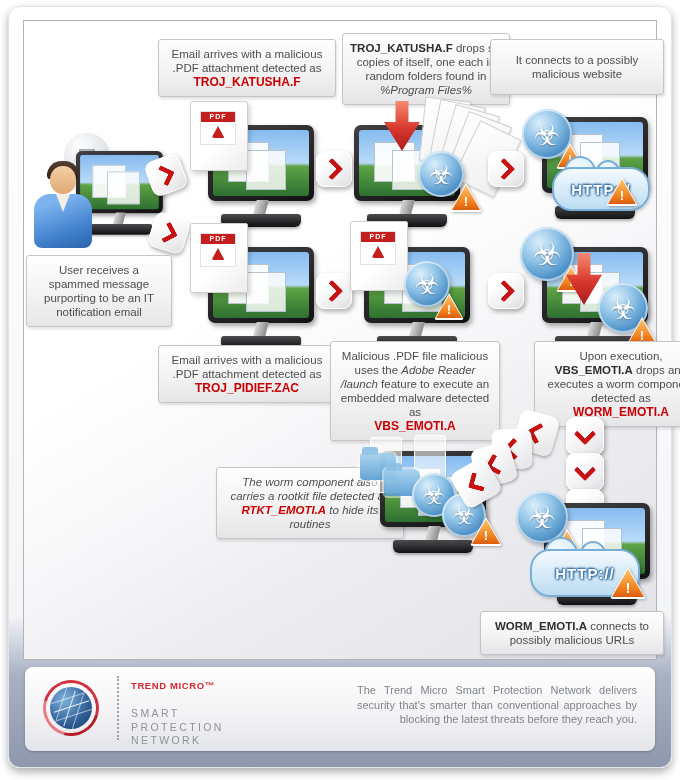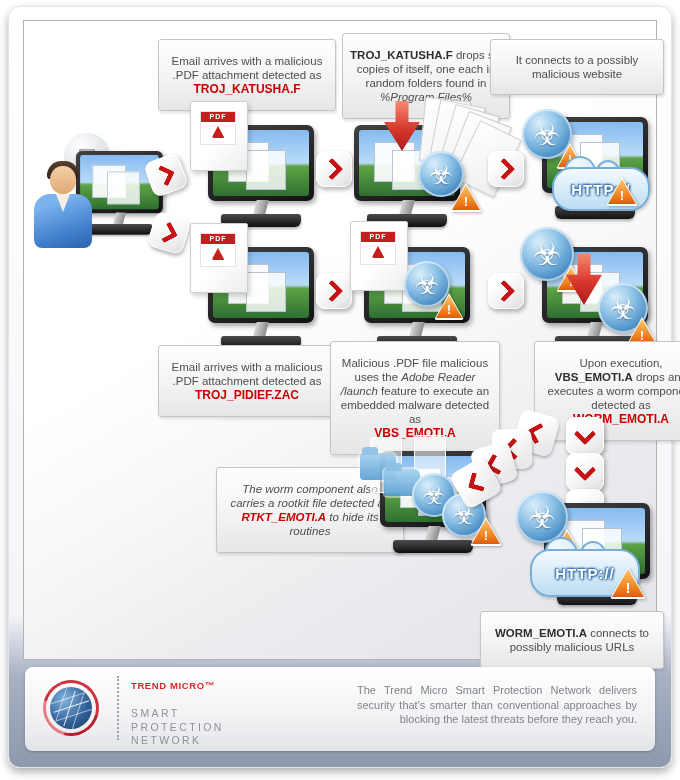--- a/index.html
+++ b/index.html
@@ -3,21 +3,21 @@
 <meta charset="utf-8">
 <style>
   html,body{margin:0;padding:0;}
   body{width:680px;height:780px;background:#ffffff;font-family:"Liberation Sans",sans-serif;position:relative;overflow:hidden;}
   .card{position:absolute;left:8px;top:6px;width:662px;height:760px;border-radius:12px;border:1px solid #e2e4e9;
         background:linear-gradient(180deg,#ffffff 0%,#f4f5f7 80%,#cdd3de 84%,#a8b1c3 88%,#8e98ad 100%);
         box-shadow:0 4px 9px rgba(0,0,0,.32);}
   .content{position:absolute;left:14px;top:13px;width:632px;height:638px;border:1px solid #b3b3b5;
         background:linear-gradient(150deg,#ffffff 40%,#f8f8fa 55%,#ededf0 72%,#e2e3e8 100%);}
   
-  .callout{position:absolute;border:1px solid #c5c5c7;border-radius:3px;padding:14px 7px;text-align:center;
+  .callout{position:absolute;border:1px solid #c5c5c7;border-radius:3px;padding:7px 7px;text-align:center;
         font-size:11.5px;line-height:14px;color:#4e4e50;
         background:linear-gradient(180deg,#fefefe,#f3f3f4 55%,#e6e6e8);box-shadow:1px 2px 3px rgba(0,0,0,.12);}
   .threat{color:#cc0000;font-weight:bold;display:block;font-size:12px;}
   .threat-in{color:#cc0000;font-weight:bold;}
   .bname{font-weight:bold;color:#2e2e30;}
   .it{font-style:italic;}
   
   .chev-tile{position:absolute;width:36px;height:36px;border-radius:9px;
         background:linear-gradient(145deg,#ffffff 25%,#ececee 75%,#d9d9dc);
         box-shadow:1.5px 2.5px 4px rgba(0,0,0,.28),inset 0 0 0 1px rgba(255,255,255,.9);
@@ -114,20 +114,21 @@
         <div class="p-head"></div>
         <div class="p-body"></div>
         <div class="p-collar"></div>
       </div>
     <div class="chev-tile" style="left:124px;top:136px;transform:rotate(-20deg);">
         <span class="chev-glyph cg-right"></span>
       </div>
     <div class="chev-tile" style="left:127px;top:194px;transform:rotate(17deg);">
         <span class="chev-glyph cg-right"></span>
       </div>
+    <div class="callout" style="left:2px;top:234px;width:130px;"><span>User receives a spammed message purporting to be an IT notification email</span></div>
 
     <div class="pc" style="left:184px;top:104px;">
         <div class="screen">
           <div class="display"></div>
         </div>
         <div class="stand"></div>
         <div class="kb"></div>
       </div>
     <div class="doc" style="left:166px;top:80px;">
         <div class="pdfbox">

